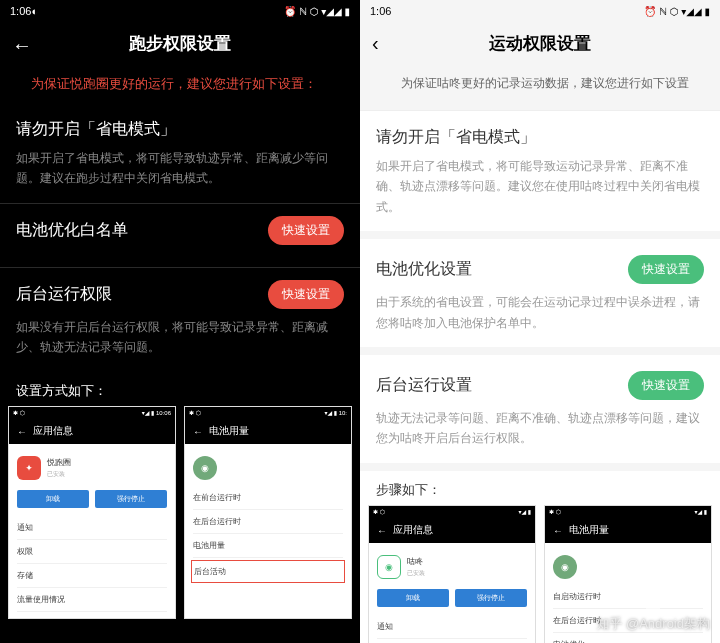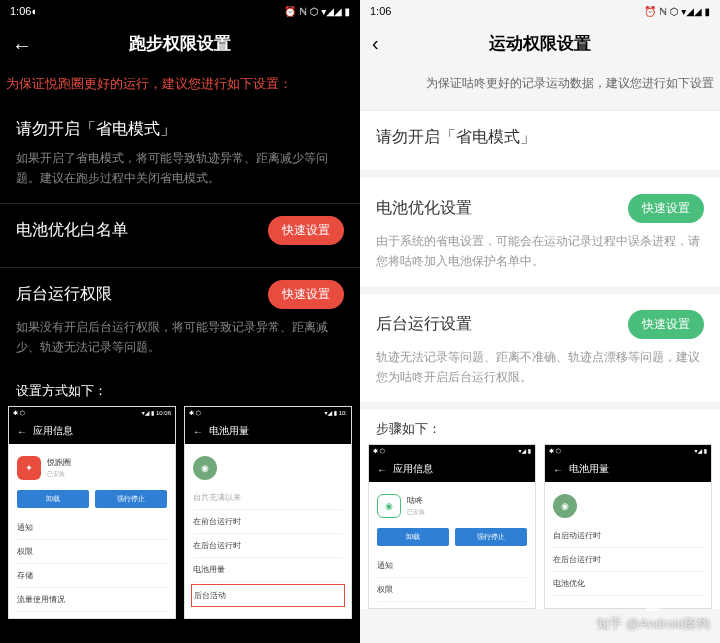--- a/index.html
+++ b/index.html
@@ -10,21 +10,21 @@
   .light { background: #f5f5f5; color: #000; }
 
   .status-bar { display: flex; justify-content: space-between; align-items: center; padding: 3px 10px; font-size: 11px; height: 22px; }
   .status-left, .status-right { display: flex; align-items: center; }
   .status-right span { font-size: 10px; }
 
   .header { display: flex; align-items: center; padding: 10px 12px; }
   .back-btn { font-size: 20px; width: 24px; cursor: pointer; }
   .header-title { flex: 1; text-align: center; font-size: 17px; font-weight: 700; margin-left: -24px; }
 
-  .intro { padding: 10px 6px 14px; font-size: 13px; }
+  .intro { padding: 10px 31px 14px; font-size: 13px; }
   .dark .intro { color: #e84c3f; }
   .light .intro { color: #666; text-align: right; font-size: 12px; border-bottom: 1px solid #eee; padding-bottom: 18px; }
 
   .section { padding: 0 16px 14px; }
   .section-head { display: flex; justify-content: space-between; align-items: center; padding: 12px 0 8px; }
   .section-title { font-size: 16px; font-weight: 500; }
   .section-desc { font-size: 12px; line-height: 1.7; }
   .dark .section-desc { color: #888; }
   .light .section-desc { color: #999; }
   .light .section-title { color: #333; }
@@ -140,21 +140,20 @@
             <span>▾◢ ▮ 10:</span>
           </div>
         <div class="thumb-header">
             <span>←</span>
             <span>电池用量</span>
           </div>
         <div class="thumb-body">
           <div class="thumb-app">
               <div class="thumb-icon icon-droid">◉</div>
             </div>
-          <div class="thumb-row" style="color:#aaa">自共充满以来</div>
           <div class="thumb-row">在前台运行时</div>
           <div class="thumb-row">在后台运行时</div>
           <div class="thumb-row">电池用量</div>
           <div class="thumb-row hl">后台活动</div>
         </div>
       </div>
     </div>
   </div>
 
   <div class="pane light">
@@ -169,20 +168,21 @@
     <div class="header">
       <div class="back-btn">‹</div>
       <div class="header-title">运动权限设置</div>
     </div>
     <div class="intro">为保证咕咚更好的记录运动数据，建议您进行如下设置</div>
 
     <div class="section">
       <div class="section-head">
           <div class="section-title">请勿开启「省电模式」</div>
         </div>
+      <div class="section-desc">如果开启了省电模式，将可能导致运动记录异常、距离不准确、轨迹点漂移等问题。建议您在使用咕咚过程中关闭省电模式。</div>
     </div>
 
     <div class="section">
       <div class="section-head">
         <div class="section-title">电池优化设置</div>
         <button class="pill pill-green">快速设置</button>
       </div>
       <div class="section-desc">由于系统的省电设置，可能会在运动记录过程中误杀进程，请您将咕咚加入电池保护名单中。</div>
     </div>
 

